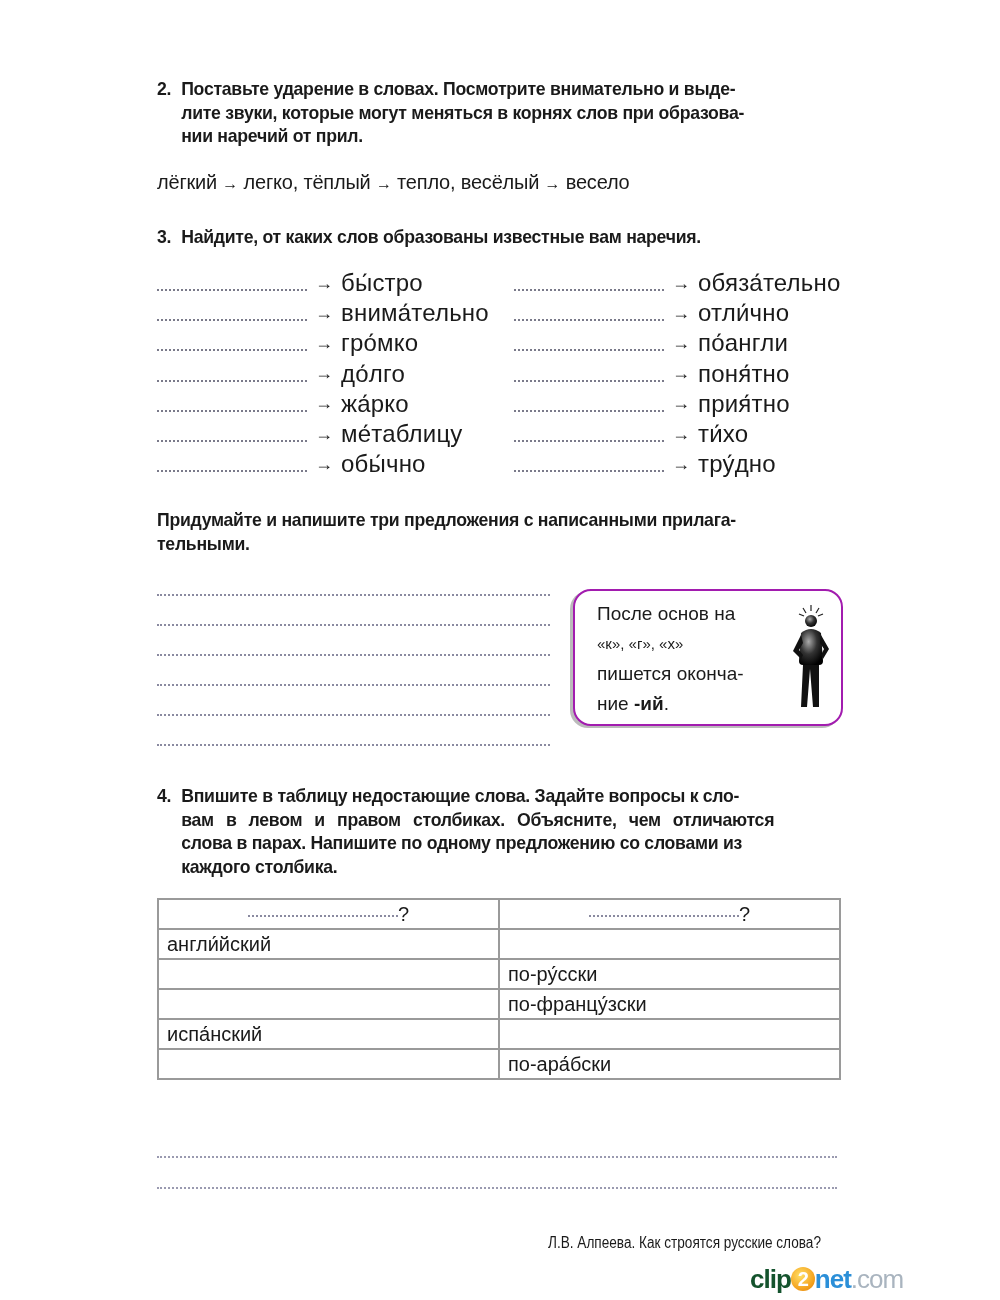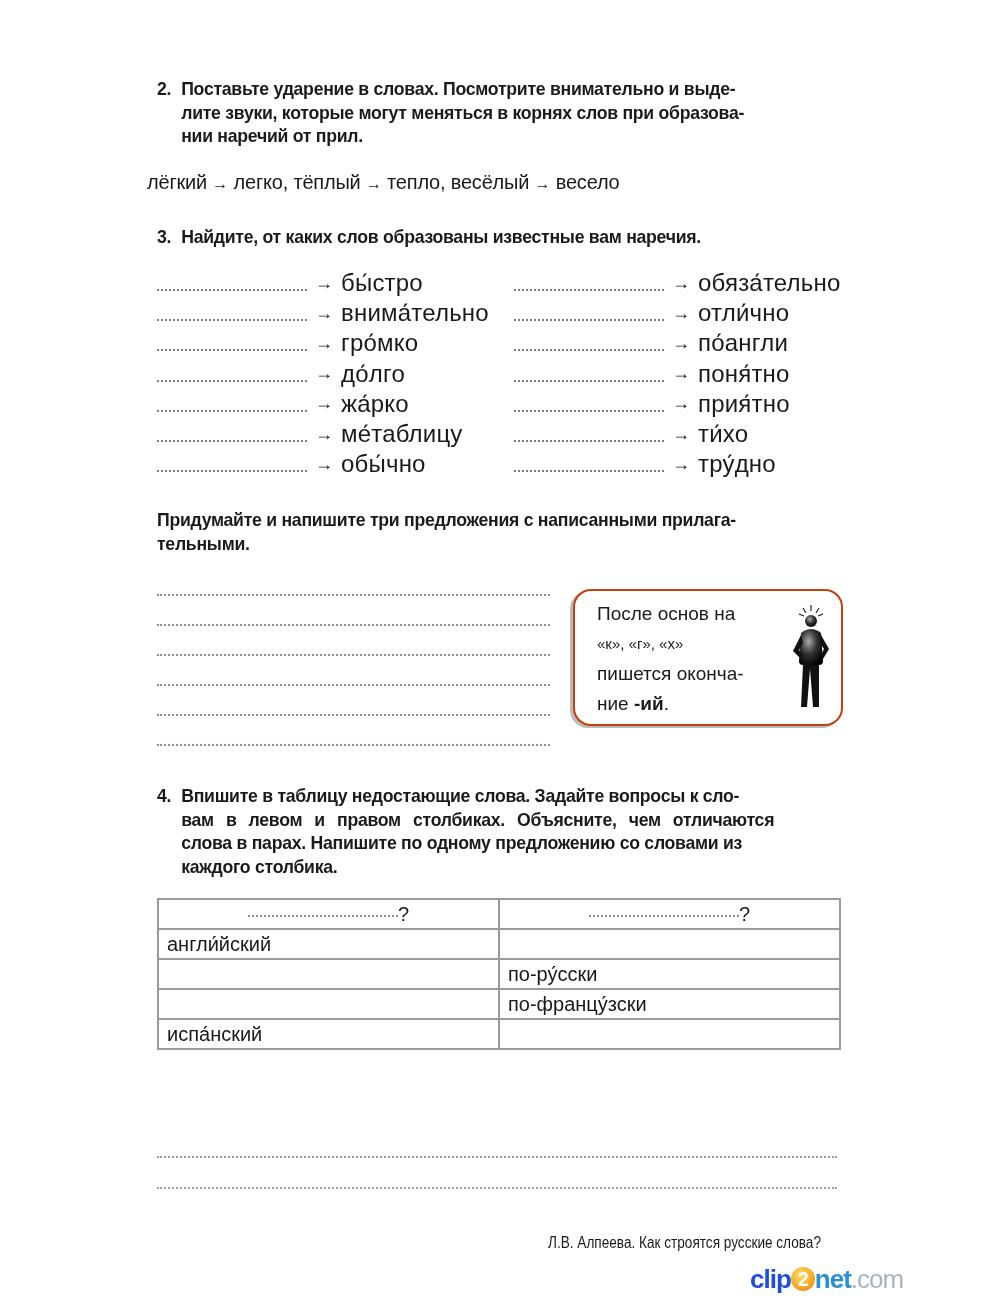--- a/index.html
+++ b/index.html
@@ -8,48 +8,48 @@
     .task-head { font-family: "Liberation Sans", sans-serif; font-weight: bold; font-size: 19px; line-height: 23.5px; letter-spacing: -0.3px; transform: scaleX(0.93); transform-origin: left top; }
     .task-head .num { position: absolute; left: 0; }
     .task-head .txt { display: block; padding-left: 26px; }
     .example { font-size: 20px; line-height: 24px; letter-spacing: -0.2px; }
     .arrow-sm { font-size: 16px; }
     .adv-row { position: absolute; height: 30px; display: flex; align-items: center; }
     .dots { display: inline-block; width: 150px; height: 2px; border-bottom: 2px dotted #7a7a8a; margin-right: 8px; transform: translateY(6px); }
     .arrow { font-size: 18px; width: 26px; display: inline-block; }
     .adv-word { font-size: 24px; letter-spacing: 0.2px; }
     .write-line { position: absolute; left: 157px; width: 393px; border-bottom: 2px dotted #8a8aa0; height: 0; }
-    .tip-box { position: absolute; left: 573px; top: 589px; width: 266px; height: 133px; border: 2px solid #c2410c; border-radius: 18px; box-shadow: -3px 2px 0 #bbb; background: #fff; }
+    .tip-box { position: absolute; left: 573px; top: 589px; width: 266px; height: 133px; border: 2px solid #a21caf; border-radius: 18px; box-shadow: -3px 2px 0 #bbb; background: #fff; }
     .tip-text { position: absolute; left: 22px; top: 8px; font-size: 19px; line-height: 30px; }
     .tip-text .small { font-size: 15px; }
     .tip-figure { position: absolute; right: 8px; top: 12px; width: 44px; height: 112px; }
     table.words { position: absolute; left: 157px; top: 898px; width: 684px; border-collapse: collapse; }
     table.words td { border: 2px solid #9a9a9a; height: 28px; padding: 0 8px; font-size: 20px; width: 50%; vertical-align: middle; }
     table.words tr.hdr td { text-align: center; }
     .hdr-dots { display: inline-block; width: 150px; border-bottom: 2px dotted #8a8aa0; transform: translateY(-4px); }
     .long-line { position: absolute; left: 157px; width: 680px; border-bottom: 2px dotted #9a9ab0; }
     .footer-num { position: absolute; left: 157px; top: 1304px; font-size: 19px; }
     .footer-title { position: absolute; left: 548px; top: 1234px; font-size: 16px; transform: scaleX(0.85); transform-origin: left top; white-space: nowrap; }
     .watermark { position: absolute; left: 750px; top: 1264px; font-size: 26px; font-weight: bold; letter-spacing: -1px; }
-    .wm-clip { color: #1d4ed8; margin-top: 14px; }
+    .wm-clip { color: #14532d; margin-top: 14px; }
     .wm-two { display: inline-block; width: 24px; height: 24px; border-radius: 50%; background: radial-gradient(circle at 40% 35%, #ffe066, #f5a623 60%, #e07b00); color: #fff; text-align: center; line-height: 24px; font-size: 20px; vertical-align: 2px; }
     .wm-net { color: #2b8fd8; }
     .wm-com { color: #a9b4bf; font-weight: normal; }
   </style>
 </head>
 <body>
 
 <div class="abs task-head" style="left:157px; top:77px; width:730px;">
   <span class="num">2.</span>
   <span class="txt">Поставьте ударение в словах. Посмотрите внимательно и выде-</span>
   <span class="txt">лите звуки, которые могут меняться в корнях слов при образова-</span>
   <span class="txt">нии наречий от прил.</span>
 </div>
 
-<div class="abs example" style="left:147px; top:170px;">
+<div class="abs example" style="left:157px; top:170px;">
   <span>лёгкий</span>
   <span class="arrow-sm">→</span>
   <span>легко,</span>
   <span>тёплый</span>
   <span class="arrow-sm">→</span>
   <span>тепло,</span>
   <span>весёлый</span>
   <span class="arrow-sm">→</span>
   <span>весело</span>
 </div>
@@ -197,20 +197,24 @@
         <td>по-ру́сски</td>
       </tr>
       <tr>
         <td></td>
         <td>по-францу́зски</td>
       </tr>
       <tr>
         <td>испа́нский</td>
         <td></td>
       </tr>
+      <tr>
+        <td></td>
+        <td>по-ара́бски</td>
+      </tr>
     </tbody>
 </table>
 
 <div class="long-line" style="top:1156px;"></div>
 <div class="long-line" style="top:1187px;"></div>
 
 <div class="footer-num">24</div>
 <div class="footer-title">Л.В. Алпеева. Как строятся русские слова?</div>
 
 <div class="watermark">

